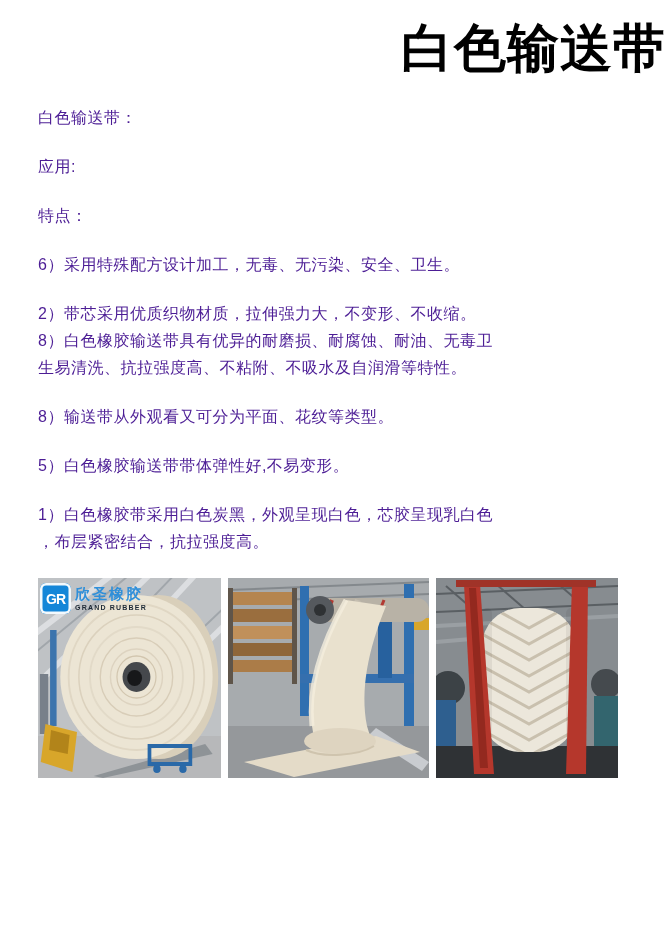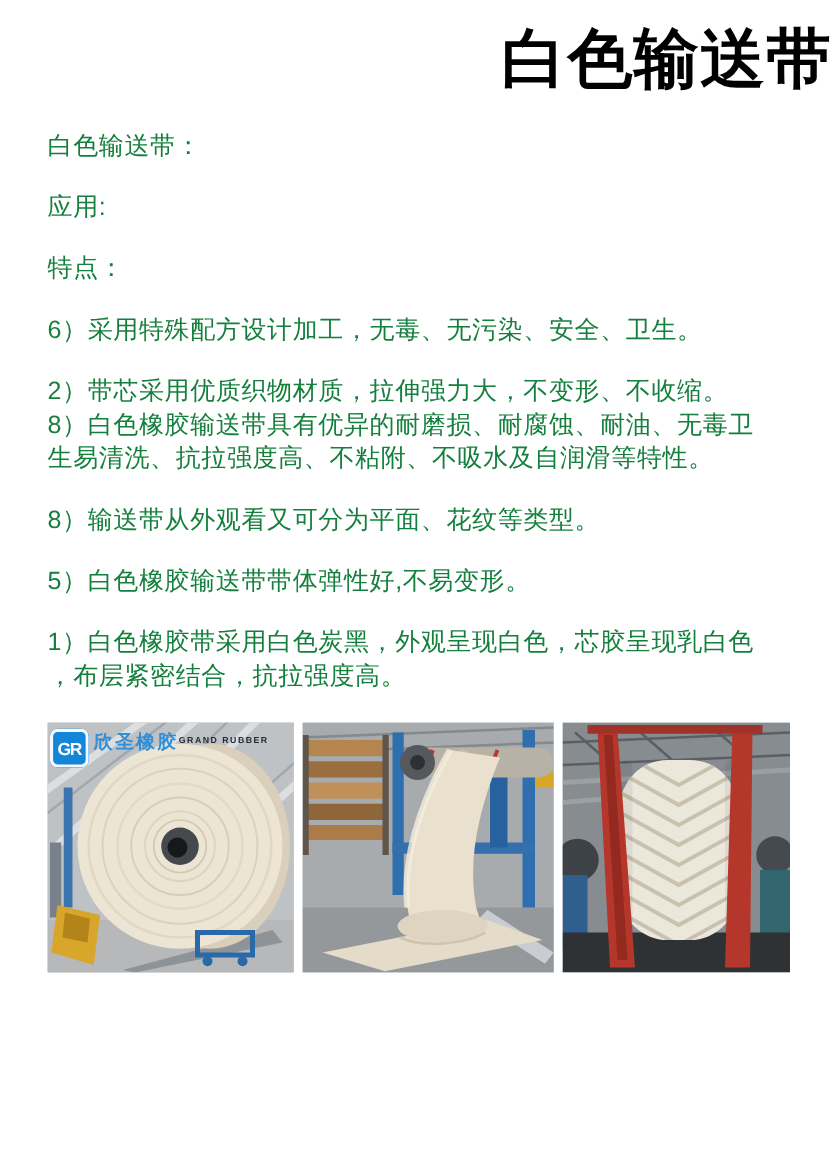--- a/index.html
+++ b/index.html
@@ -9,40 +9,40 @@
 
   h1.title {
     margin: 0; padding: 16px 0 0;
     font-size: 52px; line-height: 64px; font-weight: 700;
     text-align: right; color: #000; letter-spacing: 1px;
   }
 
   .content { margin-top: 24px; padding: 0 38px; }
   .content p {
     margin: 0 0 22px 0;
-    font-size: 20px; line-height: 27px; color: #15803d;
+    font-size: 16px; line-height: 27px; color: #4c1d95;
     white-space: pre-line; letter-spacing: 0.5px;
   }
 
   .images { margin-top: 23px; padding-left: 38px; display: flex; gap: 7px; }
   figure.photo { margin: 0; position: relative; height: 200px; overflow: hidden; background: #b9bcbf; }
-  .photo-1 { width: 197px; }
+  .photo-1 { width: 183px; }
   .photo-2 { width: 201px; }
   .photo-3 { width: 182px; }
   figure.photo svg { display: block; width: 100%; height: 100%; }
 
   
   .wm { position: absolute; left: 2px; top: 5px; display: flex; gap: 4px; align-items: flex-start; }
   .wm-badge {
     width: 31px; height: 31px; border-radius: 6px; background: #1486d8;
     box-shadow: inset 0 0 0 2.5px rgba(255,255,255,0.95), inset 0 0 0 5px #1486d8;
     display: flex; align-items: center; justify-content: center;
     color: #fff; font-weight: 700; font-size: 14px; letter-spacing: -1px;
   }
-  .wm-text { display: flex; line-height: 1; padding-top: 3px; }
+  .wm-text { display: flex; flex-direction: column; line-height: 1; padding-top: 3px; }
   .wm-cn { color: #2f8fd9; font-size: 15px; font-weight: 700; letter-spacing: 2px; }
   .wm-en { color: #1e2a36; font-size: 7px; font-weight: 700; letter-spacing: 1.2px; margin-top: 3px; }
 </style>
 </head>
 <body>
 
 <div class="page">
 
   <h1 class="title">白色输送带</h1>
 

